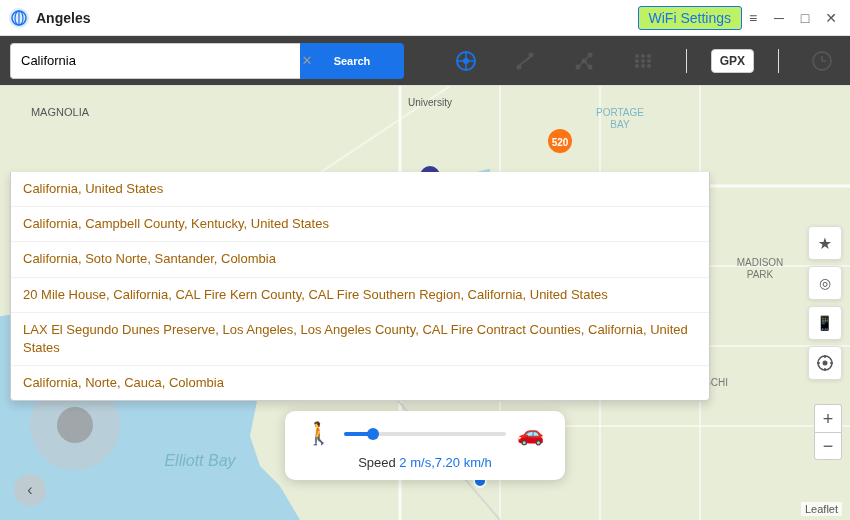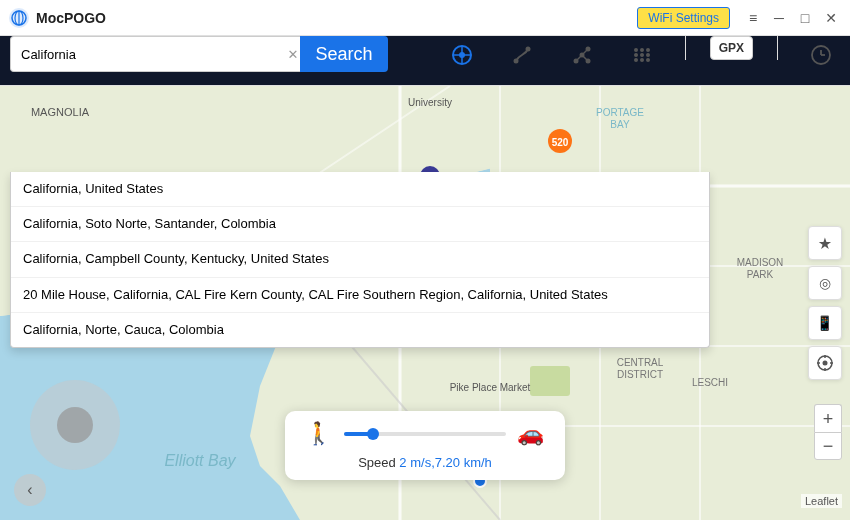--- a/index.html
+++ b/index.html
@@ -7,51 +7,51 @@
 
     
     .titlebar {
       display: flex; align-items: center; height: 36px;
       background: #fff; border-bottom: 1px solid #e0e0e0;
       padding: 0 8px; user-select: none;
     }
     .titlebar-logo { width: 22px; height: 22px; margin-right: 6px; }
     .titlebar-title { font-size: 14px; font-weight: 600; color: #222; flex: 1; }
     .wifi-settings-btn {
-      border: 1.5px solid #1a73e8; color: #1a73e8; background: #fde047;
-      padding: 3px 10px; border-radius: 3px; font-size: 12px; cursor: pointer;
-      margin-right: 12px;
+      border: 1.5px solid #1a73e8; color: #1a73e8; background: #bef264;
+      padding: 3px 10px; border-radius: 3px; font-size: 14px; cursor: pointer;
+      margin-right: 0;
     }
     .titlebar-actions { display: flex; gap: 4px; align-items: center; }
     .win-btn {
       width: 22px; height: 22px; border: none; background: transparent;
       cursor: pointer; display: flex; align-items: center; justify-content: center;
       font-size: 14px; color: #555; border-radius: 2px;
     }
 
     
     .toolbar {
-      display: flex; align-items: flex-start; height: 50px;
-      background: #0f172a; padding: 0 10px; gap: 22px;
+      display: flex; align-items: center; height: 50px;
+      background: #404040; padding: 0 10px; gap: 22px;
       border-bottom: 1px solid #e0e0e0; position: relative; z-index: 100;
     }
     .search-container { display: flex; align-items: center; flex: 0 0 380px; position: relative; }
     .search-input {
       width: 290px; height: 36px; border: 1.5px solid #ccc; border-radius: 4px 0 0 4px;
       padding: 0 30px 0 10px; font-size: 13px; outline: none;
       border-right: none;
     }
     .search-clear {
       position: absolute; right: 88px; width: 18px; height: 18px;
       border: none; background: transparent; cursor: pointer;
       color: #999; font-size: 16px; display: flex; align-items: center; justify-content: center;
     }
     .search-btn {
-      width: 88px; height: 36px; background: #1a73e8; color: #fff;
-      border: none; border-radius: 0 4px 4px 0; font-size: 18px; font-weight: 400;
+      width: 104px; height: 36px; background: #1a73e8; color: #fff;
+      border: none; border-radius: 0 4px 4px 0; font-size: 11px; font-weight: 700;
       cursor: pointer;
     }
     .toolbar-spacer { flex: 1; }
     .toolbar-icon-btn {
       width: 38px; height: 38px; border: none; background: transparent;
       cursor: pointer; display: flex; align-items: center; justify-content: center;
       border-radius: 4px; font-size: 18px; color: #555;
     }
     .toolbar-icon-btn.active { color: #1a73e8; }
     .gpx-btn {
@@ -66,21 +66,21 @@
     
     .map-svg { position: absolute; top: 0; left: 0; width: 100%; height: 100%; }
 
     
     .search-dropdown {
       position: absolute; top: 86px; left: 10px; width: 700px;
       background: #fff; border: 1px solid #ccc; border-top: none;
       box-shadow: 0 4px 10px rgba(0,0,0,0.15); z-index: 200; border-radius: 0 0 4px 4px;
     }
     .dropdown-item {
-      padding: 8px 12px; font-size: 13px; color: #000000; cursor: pointer;
+      padding: 8px 12px; font-size: 13px; color: #a16207; cursor: pointer;
       border-bottom: 1px solid #f0f0f0; line-height: 1.4;
     }
     .dropdown-item:last-child { border-bottom: none; }
 
     
     .right-panel {
       position: absolute; right: 8px; top: 50%; transform: translateY(-50%);
       display: flex; flex-direction: column; gap: 6px; z-index: 50;
     }
     .right-panel-btn {
@@ -97,21 +97,21 @@
     .zoom-btn {
       width: 28px; height: 28px; background: #fff; border: 1px solid #ccc;
       display: flex; align-items: center; justify-content: center;
       cursor: pointer; font-size: 18px; color: #555; line-height: 1;
     }
     .zoom-btn:first-child { border-radius: 3px 3px 0 0; border-bottom: none; }
     .zoom-btn:last-child { border-radius: 0 0 3px 3px; }
 
     
     .leaflet-badge {
-      position: absolute; bottom: 12px; right: 8px; font-size: 11px;
+      position: absolute; bottom: 4px; right: 8px; font-size: 11px;
       color: #555; z-index: 50; background: rgba(255,255,255,0.7); padding: 1px 4px;
     }
 
     
     .speed-panel {
       position: absolute; bottom: 40px; left: 50%; transform: translateX(-50%);
       background: #fff; border-radius: 10px; padding: 10px 20px; width: 280px;
       box-shadow: 0 2px 12px rgba(0,0,0,0.18); z-index: 50;
     }
     .speed-modes { display: flex; align-items: center; justify-content: space-between; margin-bottom: 8px; }
@@ -155,21 +155,21 @@
 
 <div class="titlebar">
   <div class="titlebar-logo">
     <svg width="22" height="22" viewBox="0 0 22 22">
       <circle cx="11" cy="11" r="10" fill="#1a73e8" opacity="0.15"></circle>
       <circle cx="11" cy="11" r="7" fill="none" stroke="#1a73e8" stroke-width="1.5"></circle>
       <line x1="11" y1="4" x2="11" y2="18" stroke="#1a73e8" stroke-width="1.2"></line>
       <ellipse cx="11" cy="11" rx="4" ry="7" fill="none" stroke="#1a73e8" stroke-width="1.2"></ellipse>
     </svg>
   </div>
-  <span class="titlebar-title">MocPOGO</span>
+  <span class="titlebar-title">Angeles</span>
   <button class="wifi-settings-btn">WiFi Settings</button>
   <div class="titlebar-actions">
     <button class="win-btn">≡</button>
     <button class="win-btn">─</button>
     <button class="win-btn">□</button>
     <button class="win-btn close">✕</button>
   </div>
 </div>
 
 <div class="toolbar">
@@ -289,23 +289,24 @@
 
     <text x="600" y="100" text-anchor="middle" fill="#555" font-size="9">EASTLAKE</text>
 
     <text x="430" y="20" text-anchor="middle" fill="#555" font-size="10">University</text>
 
     <text x="60" y="30" text-anchor="middle" fill="#555" font-size="11">MAGNOLIA</text>
   </svg>
 
   <div class="search-dropdown">
     <div class="dropdown-item">California, United States</div>
+    <div class="dropdown-item">California, Campbell County, Kentucky, United States</div>
     <div class="dropdown-item">California, Soto Norte, Santander, Colombia</div>
-    <div class="dropdown-item">California, Campbell County, Kentucky, United States</div>
     <div class="dropdown-item">20 Mile House, California, CAL Fire Kern County, CAL Fire Southern Region, California, United States</div>
+    <div class="dropdown-item">LAX El Segundo Dunes Preserve, Los Angeles, Los Angeles County, CAL Fire Contract Counties, California, United States</div>
     <div class="dropdown-item">California, Norte, Cauca, Colombia</div>
 
   </div>
 
   <div class="right-panel">
     <button class="right-panel-btn">
       <span>★</span>
     </button>
     <button class="right-panel-btn">
       <span style="font-size:14px;">◎</span>

